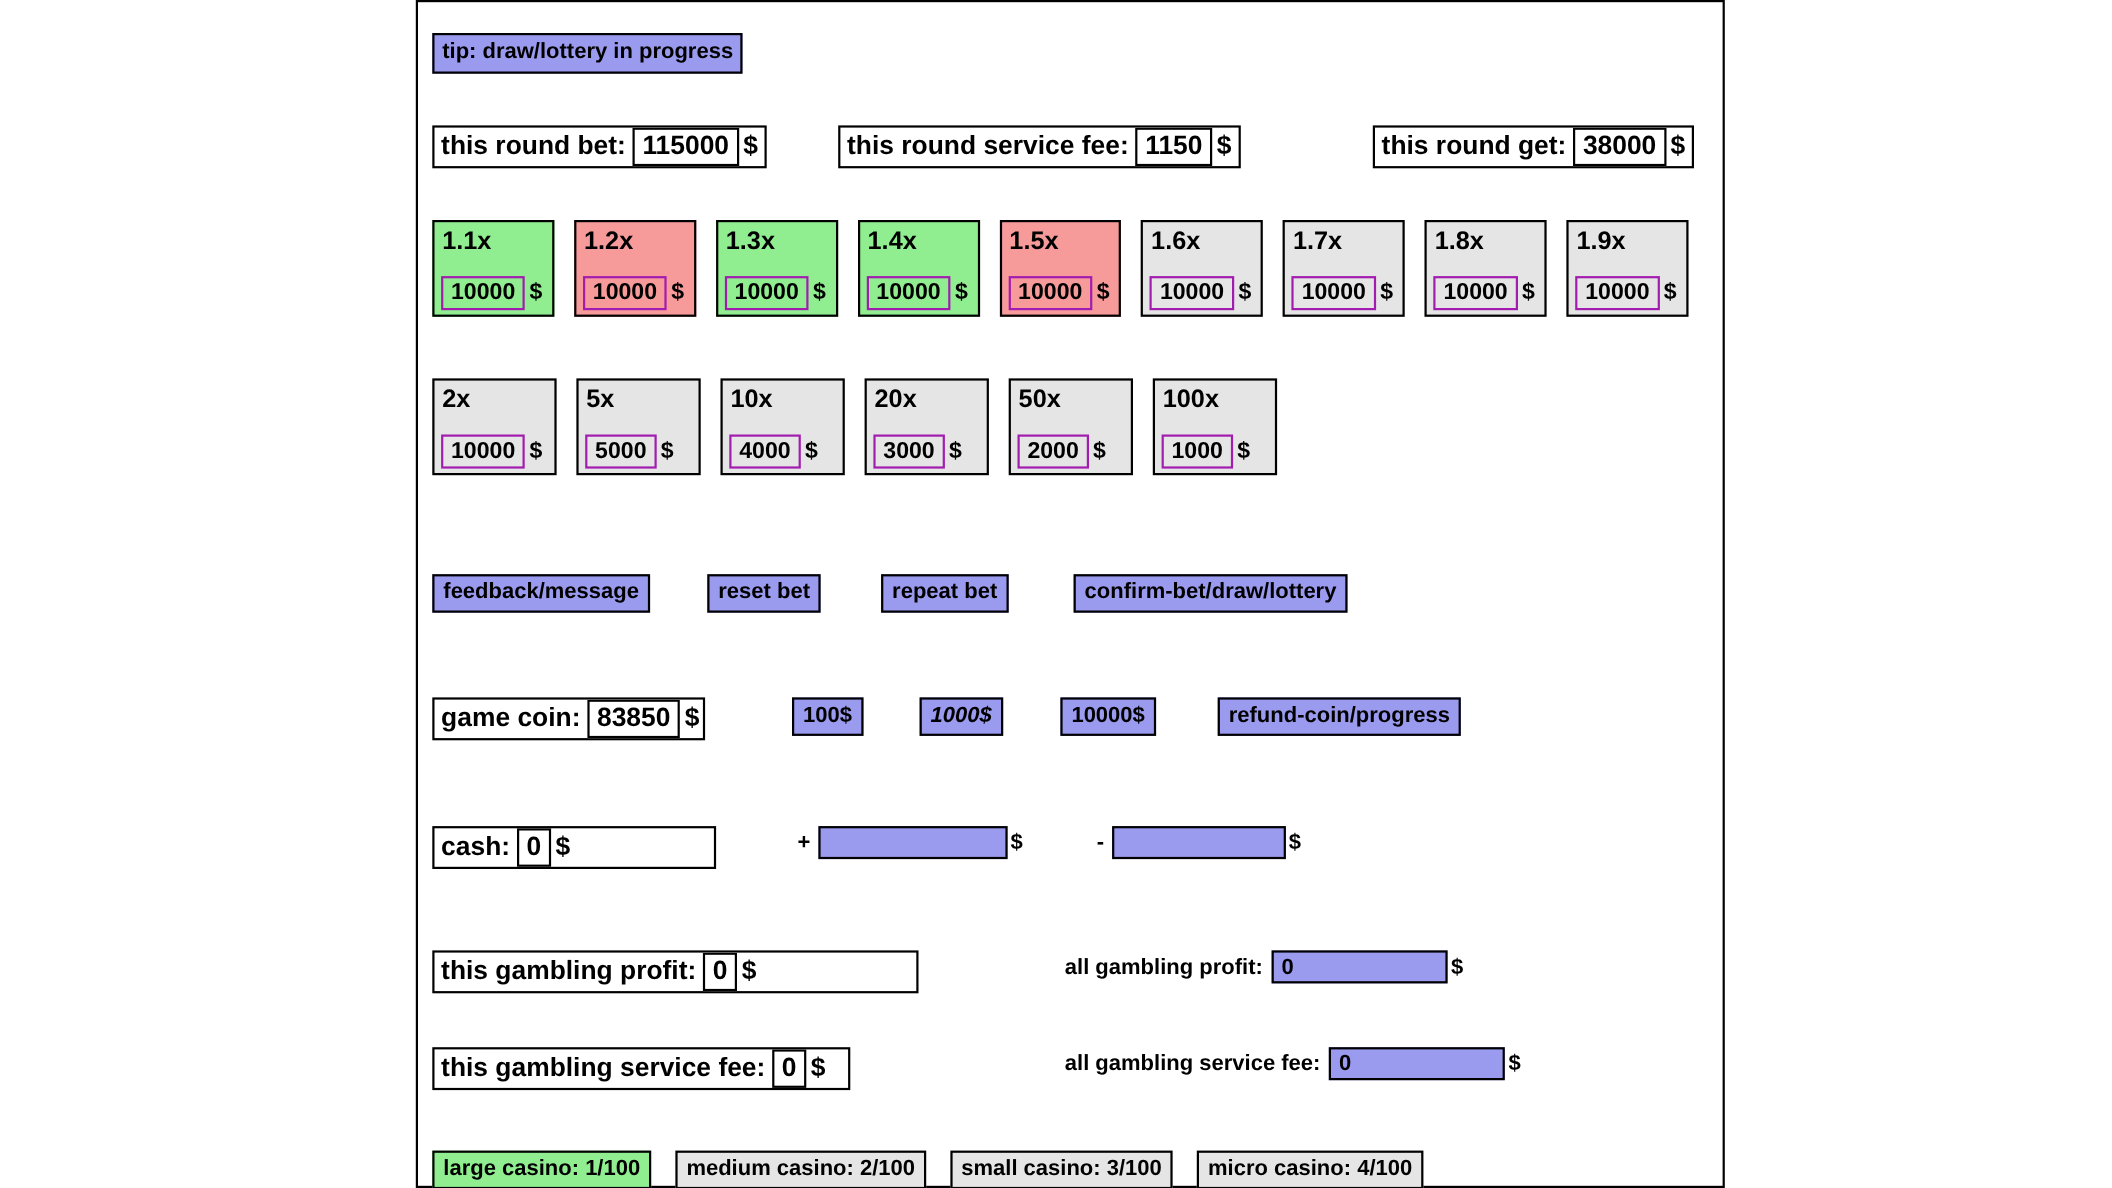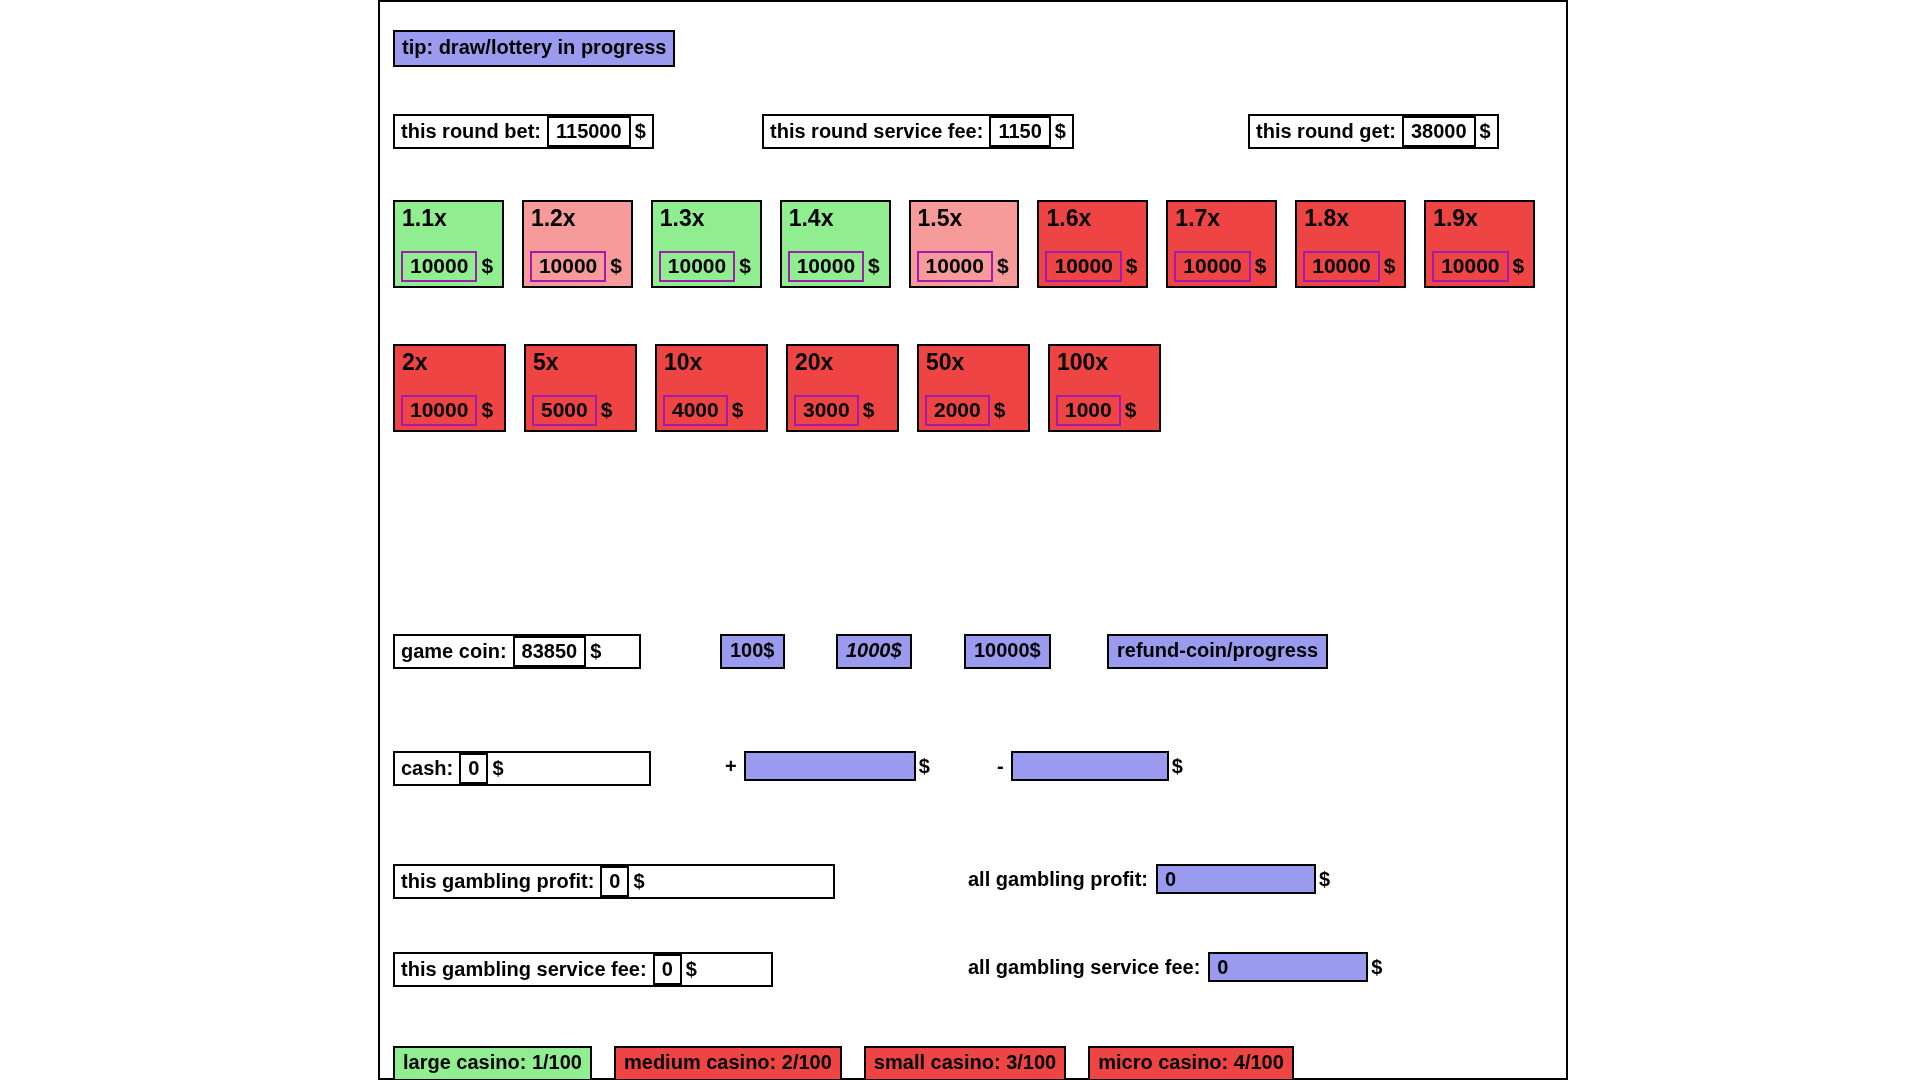--- a/index.html
+++ b/index.html
@@ -27,39 +27,39 @@
     border-radius: 12px;
   }
 
   
   .boxed {
     border: 2px solid #000;
     background: #fff;
     display: inline-flex;
     align-items: center;
     font-weight: bold;
-    font-size: 20px;
+    font-size: 24px;
     color: #000;
     line-height: 1;
     white-space: nowrap;
   }
   .boxed > .lbl { padding: 4px 6px 5px 6px; }
   .boxed > .fld {
     border: 2px solid #000;
     background: #fff;
     padding: 3px 7px 4px 7px;
     font-weight: bold;
     align-self: stretch;
     display: flex;
     align-items: center;
   }
   .boxed > .unit { padding: 4px 6px 5px 4px; }
   .boxed > .filler { flex: 1 1 auto; }
 
-  .purple { background: #ef4444; }
+  .purple { background: #e5e5e5; }
   .green  { background: #90ee90; }
   .red    { background: #f79a9a; }
 
   
   .tip {
     position: absolute;
     left: 13px; top: 28px;
     border: 2px solid #000;
     background: #9a9aef;
     font-weight: bold; font-size: 20px;
@@ -298,20 +298,26 @@
         </div>
         <div class="card purple">
           <div class="mult">100x</div>
           <div class="amt-wrap">
             <span class="amt">1000</span>
             <span class="amt-unit">$</span>
           </div>
         </div>
       </div>
 
+    <div class="btn-row" style="top:520px; left:0; width:100%;">
+      <div class="btn" style="left:13px;">feedback/message</div>
+      <div class="btn" style="left:263px;">reset bet</div>
+      <div class="btn" style="left:421px;">repeat bet</div>
+      <div class="btn" style="left:596px;">confirm-bet/draw/lottery</div>
+    </div>
 
     <div class="coin-row">
       <div class="boxed" style="left:13px; width:248px;">
         <span class="lbl">game coin:</span>
         <span class="fld">83850</span>
         <span class="unit">$</span>
         <span class="filler"></span>
       </div>
       <div class="btn" style="left:340px;">100$</div>
       <div class="btn" style="left:456px;font-style:italic;">1000$</div>

